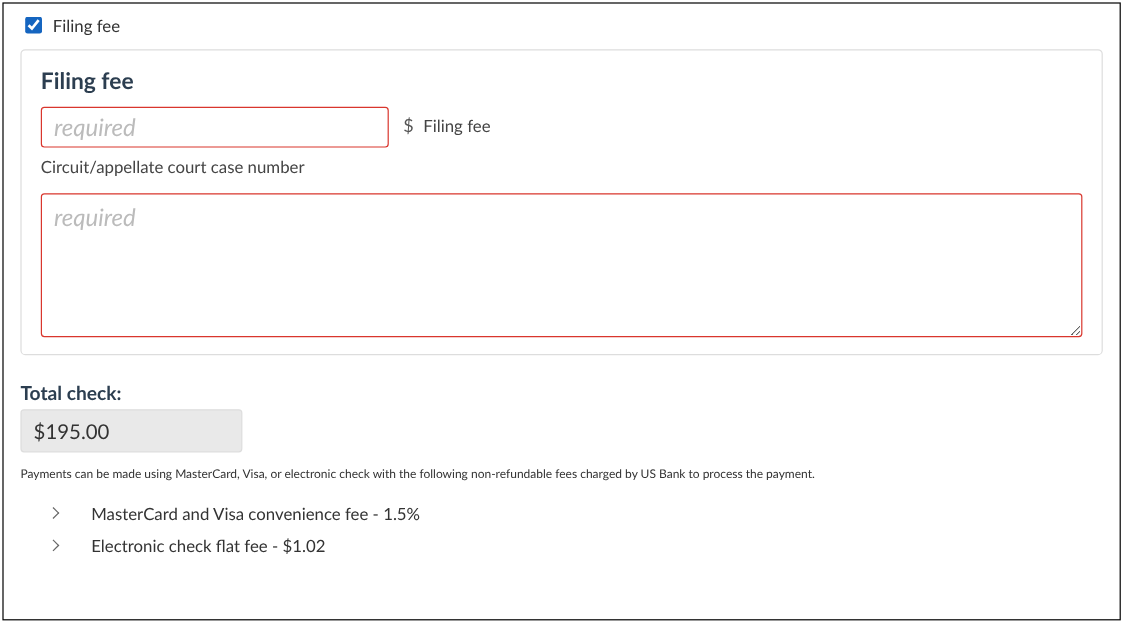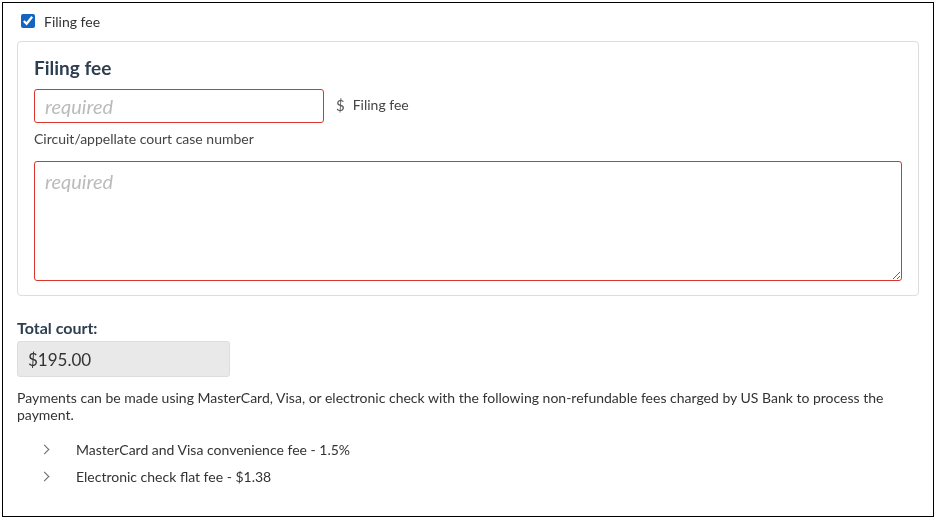--- a/index.html
+++ b/index.html
@@ -86,32 +86,32 @@
     height: 120px;
     resize: both;
   }
   .total-label {
     font-size: 16px;
     font-weight: 700;
     color: #2c3e50;
     margin-bottom: 4px;
   }
   .total-box {
-    width: 213px;
+    width: 185px;
     height: 36px;
     background: #e9e9e9;
     border: 1px solid #ddd;
     border-radius: 3px;
     padding: 7px 10px;
     font-size: 17px;
     color: #333;
     margin-bottom: 12px;
   }
   .disclaimer {
-    font-size: 14px;
+    font-size: 10px;
     color: #333;
     margin-bottom: 18px;
   }
   .fee-list { list-style: none; padding: 0 0 0 24px; margin: 0; }
   .fee-list li {
     display: flex;
     align-items: center;
     gap: 26px;
     font-size: 14px;
     color: #333;
@@ -148,29 +148,29 @@
       <div class="field-group fee">
         <div class="field-label">Filing fee</div>
       </div>
     </div>
 
     <div class="desc-group">
       <textarea class="text-input required-field" placeholder="required" style=""></textarea>
     </div>
   </div>
 
-  <div class="total-label">Total court:</div>
+  <div class="total-label">Total check:</div>
   <div class="total-box">$195.00</div>
 
   <div class="disclaimer">Payments can be made using MasterCard, Visa, or electronic check with the following non-refundable fees charged by US Bank to process the payment.</div>
 
   <ul class="fee-list">
     <li>
       <span class="chev"></span>
       <span>MasterCard and Visa convenience fee - 1.5%</span>
     </li>
     <li>
       <span class="chev"></span>
-      <span>Electronic check flat fee - $1.38</span>
+      <span>Electronic check flat fee - $1.02</span>
     </li>
   </ul>
 
 </div>
 
 </body></html>

